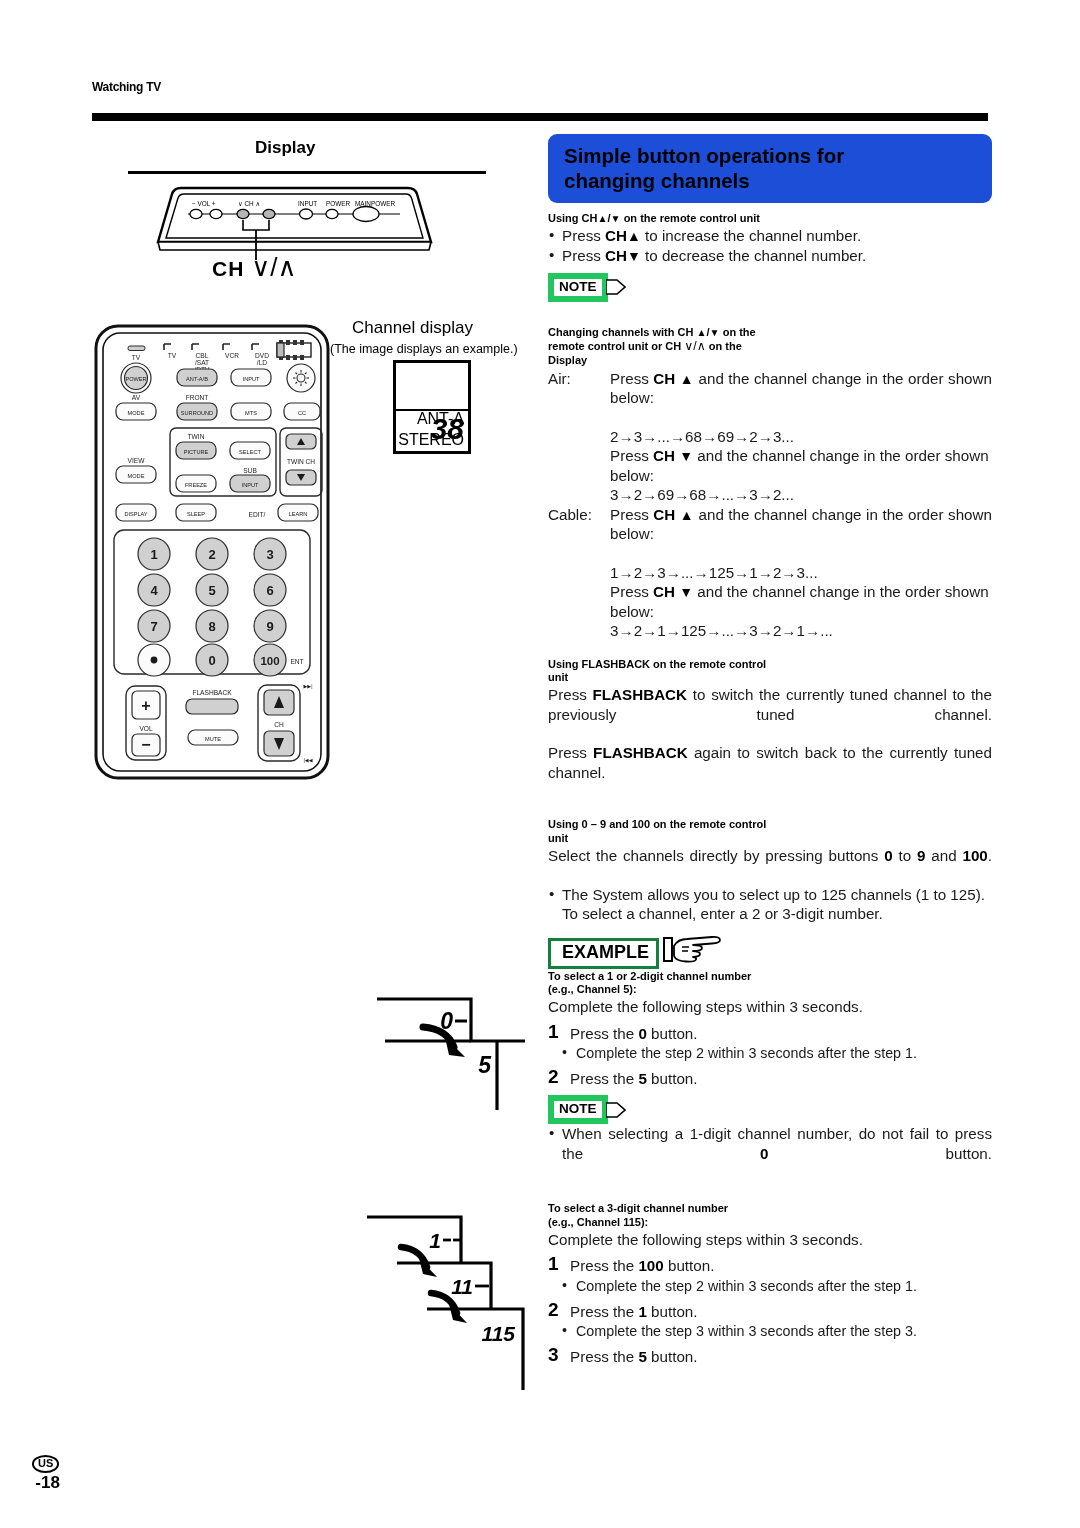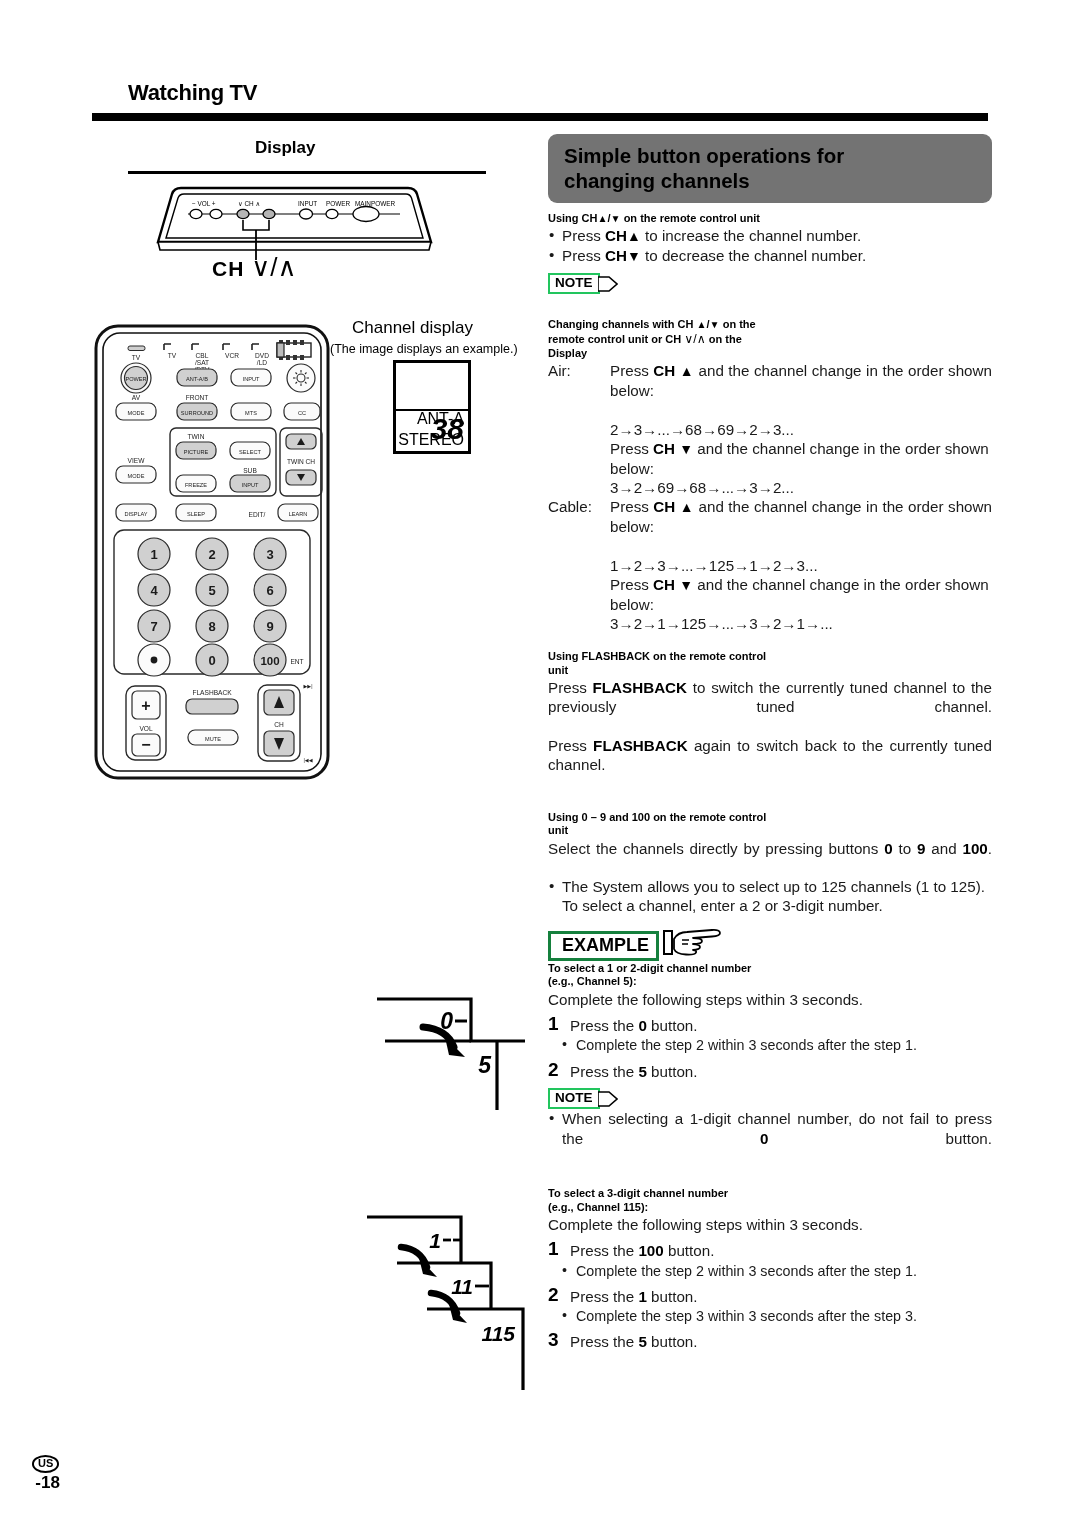--- a/index.html
+++ b/index.html
@@ -11,21 +11,21 @@
     font-family: "Liberation Sans", sans-serif;
     color: #000;
     position: relative;
     overflow: hidden;
   }
   .page { position: relative; width: 1080px; height: 1528px; }
 
   
   .hdr-title {
     position: absolute; left: 92px; top: 80px;
-    font-size: 22px; font-weight: bold; letter-spacing: -0.3px; margin-left: 36px;
+    font-size: 12px; font-weight: bold; letter-spacing: -0.3px;
   }
   .hdr-rule {
     position: absolute; left: 92px; top: 113px;
     width: 896px; height: 8px; background: #000;
   }
 
   .display-label {
     position: absolute; left: 255px; top: 138px;
     font-size: 17px; font-weight: bold;
   }
@@ -80,21 +80,21 @@
 
   
   .right-col {
     position: absolute; left: 548px; top: 134px;
     width: 444px;
     font-size: 15.2px;
     line-height: 1.27;
     color: #1a1a1a;
   }
   .sect-banner {
-    background: #737373;
+    background: #1d4ed8;
     border-radius: 9px;
     padding: 9px 14px 10px 16px;
     font-size: 20.5px; font-weight: bold; line-height: 1.22;
     color: #000;
     margin-bottom: 9px;
   }
   h3.sub {
     font-size: 11px; font-weight: bold; margin: 0 0 1px 0;
     line-height: 1.22; color: #000;
   }
@@ -106,21 +106,21 @@
   }
 
   b, .b { font-weight: bold; color: #000; }
 
   .note-tag {
     display: inline-block; position: relative;
     margin: 7px 0 0 0;
   }
   .note-box {
     display: inline-block;
-    border: 2px solid #22c55e;
+    border: 6px solid #22c55e;
     font-size: 13.5px; font-weight: bold;
     padding: 0px 5px 1px 5px;
     line-height: 1.18;
     vertical-align: middle;
     color: #000;
   }
   .note-arrow {
     display: inline-block; vertical-align: middle;
     width: 20px; height: 18px; margin-left: -2px;
     position: relative;

